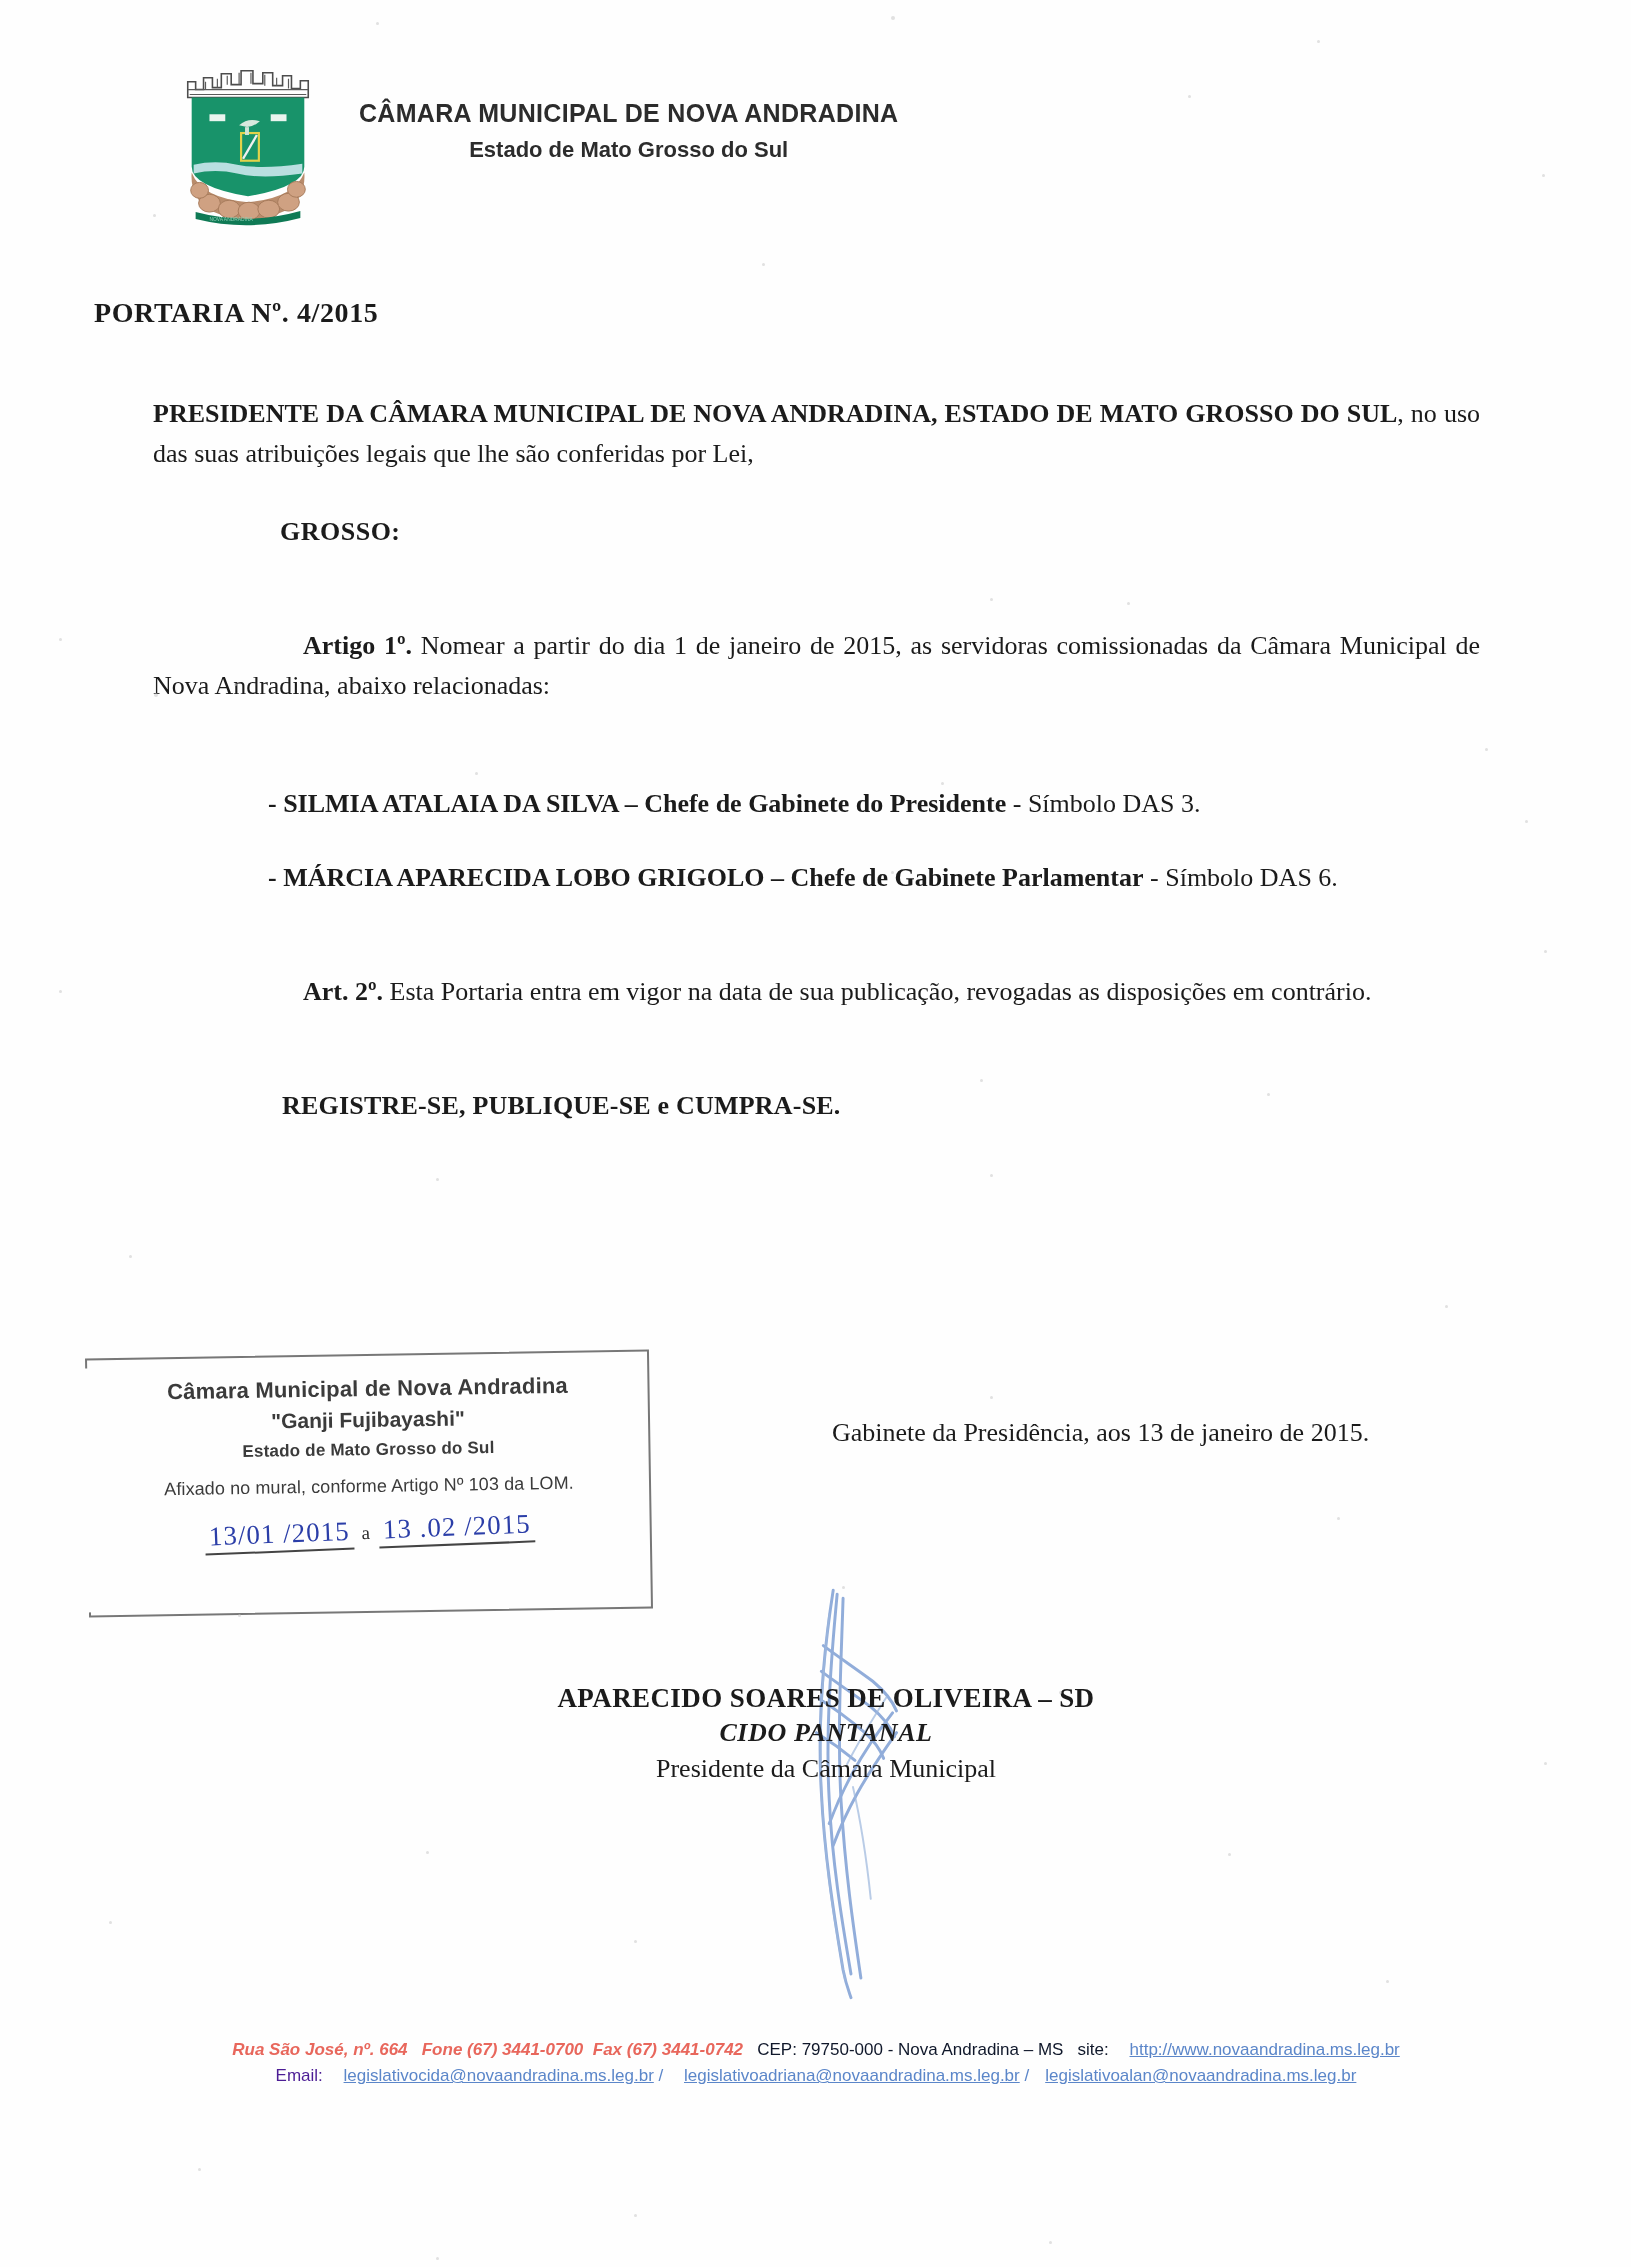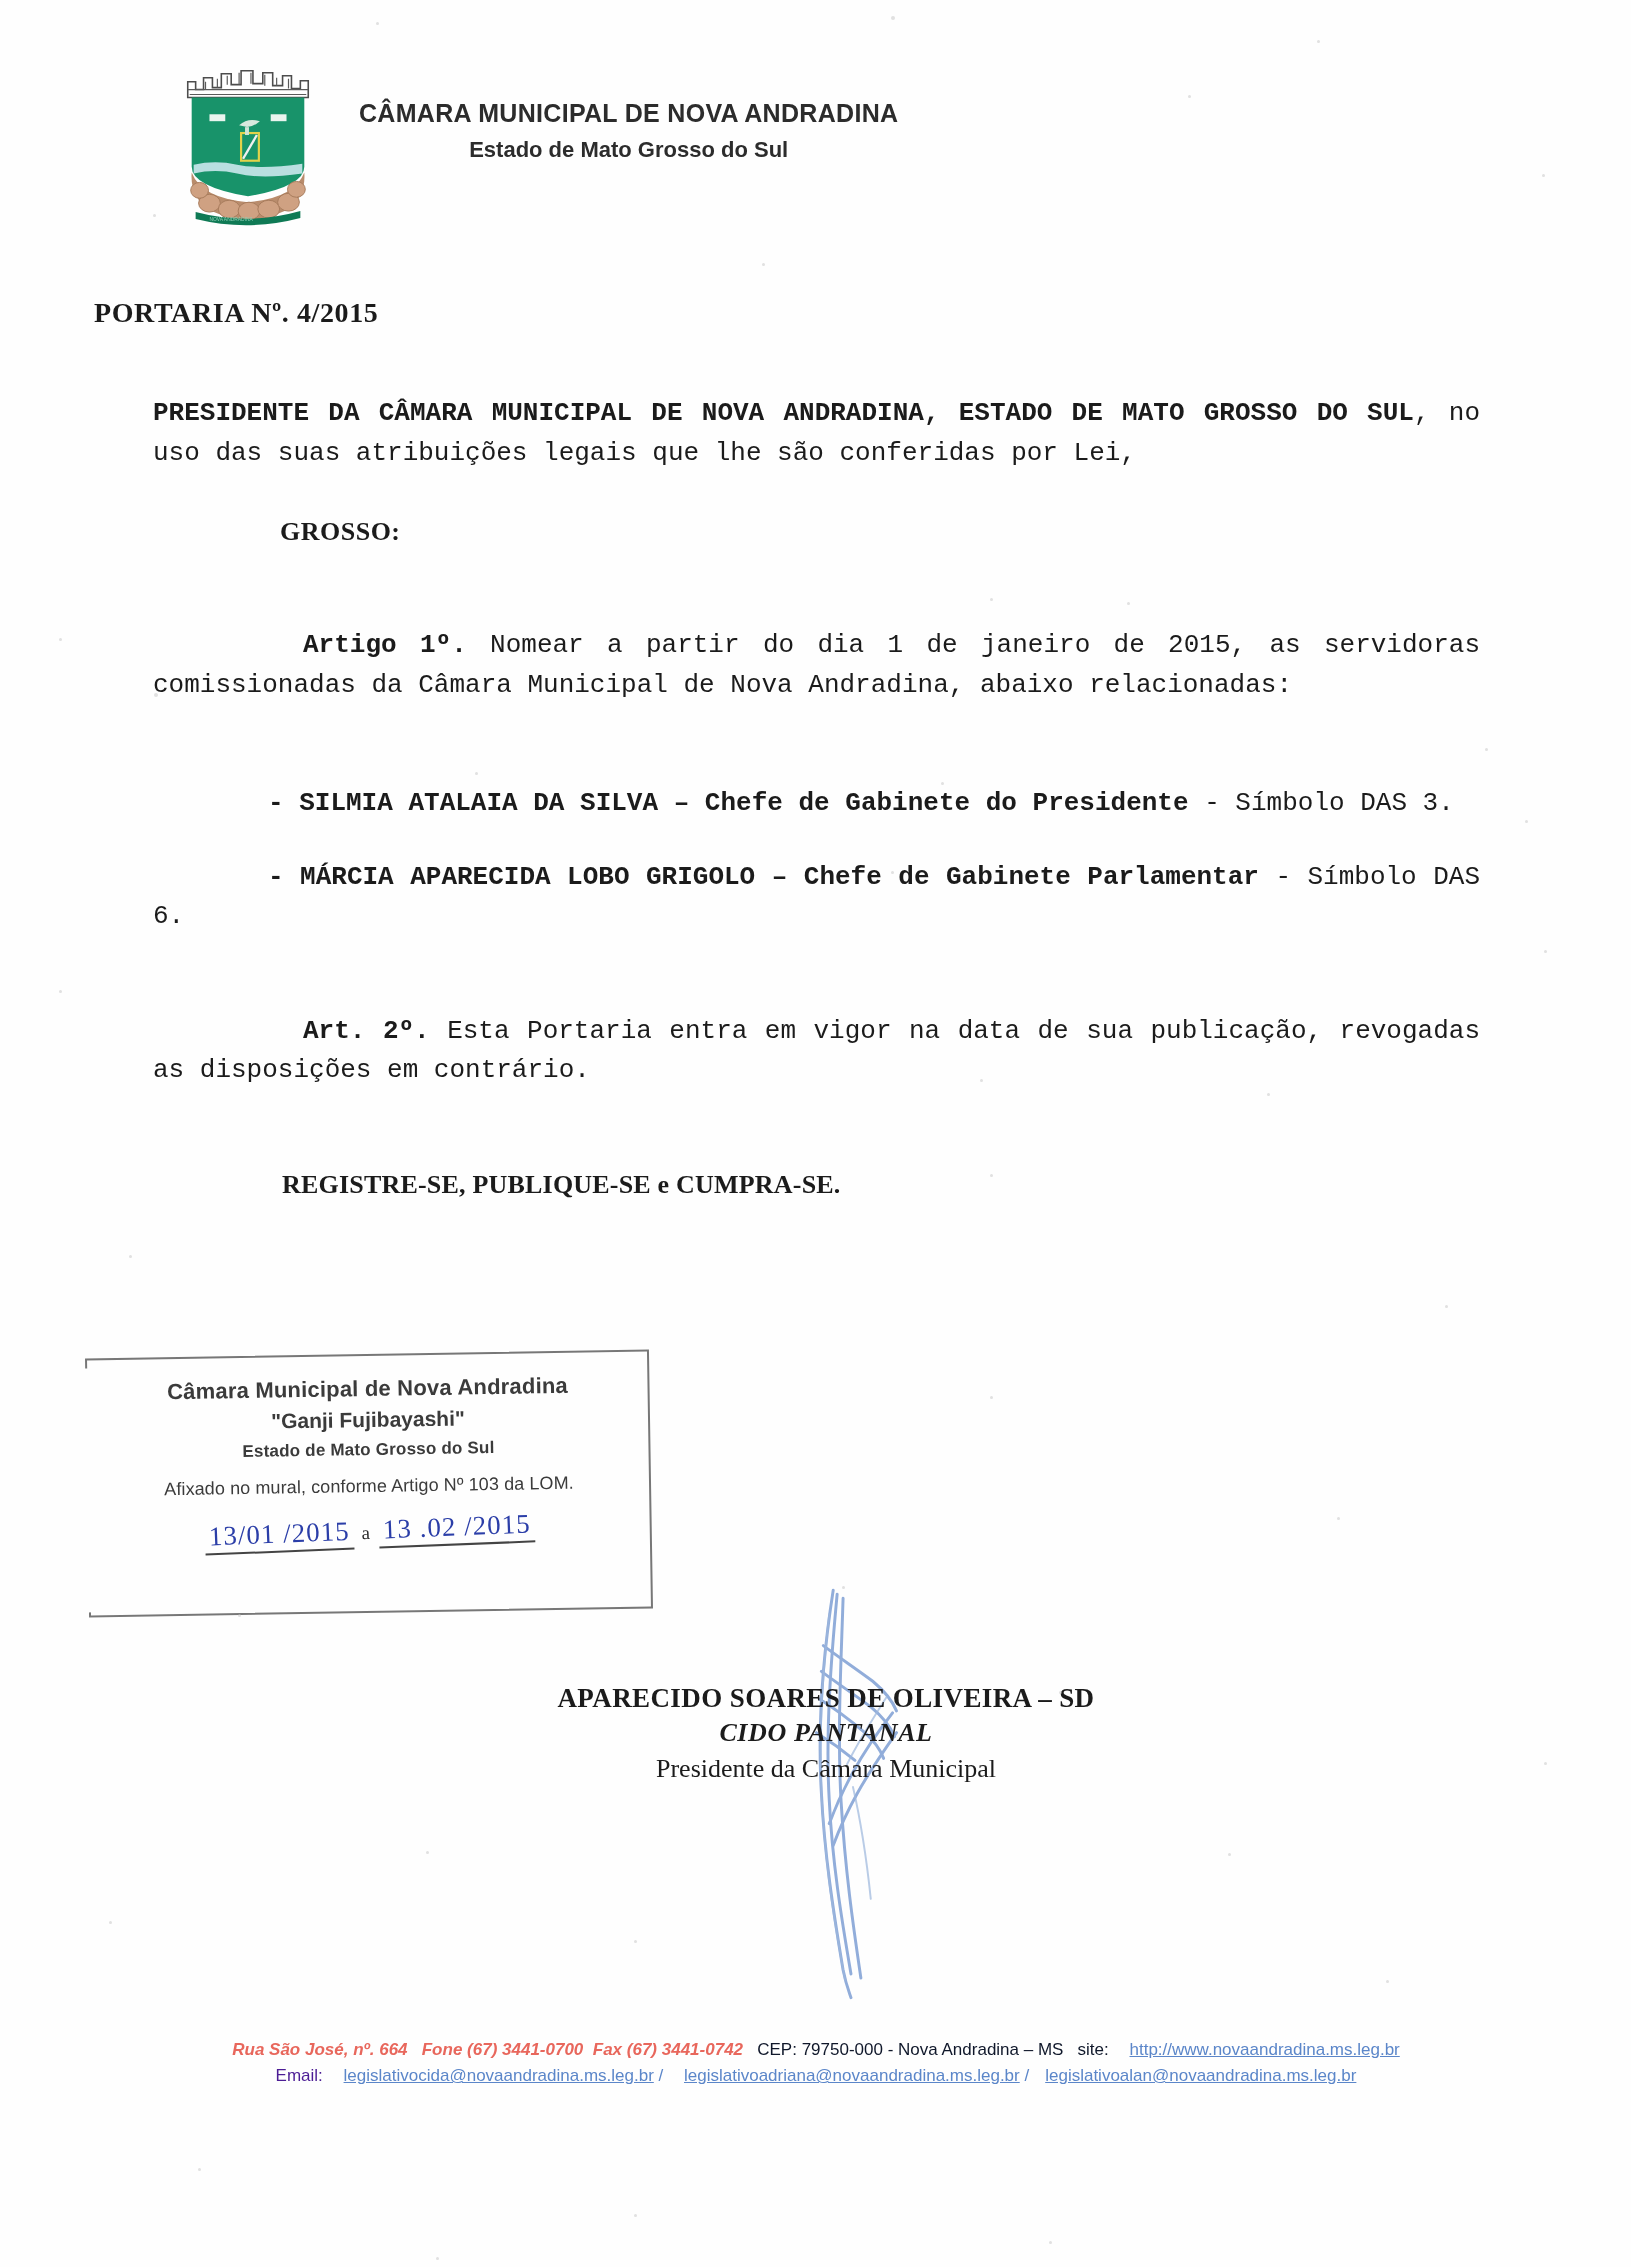--- a/index.html
+++ b/index.html
@@ -80,21 +80,20 @@
     font-weight: bold;
     letter-spacing: 0.6px;
     margin-left: -59px;
   }
   p.para {
     font-size: 26px;
     line-height: 1.52;
     text-align: justify;
     text-justify: inter-word;
     margin: 0;
-    font-family: Liberation Mono, monospace;
   }
   .b { font-weight: bold; }
   .indent-lg { text-indent: 150px; }
 
   .gap-1 { height: 65px; }
   .gap-2 { height: 44px; }
   .gap-3 { height: 79px; }
   .gap-4 { height: 34px; }
   .gap-5 { height: 75px; }
 
@@ -317,20 +316,21 @@
       <div class="st-l1">Câmara Municipal de Nova Andradina</div>
       <div class="st-l2">"Ganji Fujibayashi"</div>
       <div class="st-l3">Estado de Mato Grosso do Sul</div>
       <div class="st-l4">Afixado no mural, conforme Artigo Nº 103 da LOM.</div>
       <div class="st-dates">
         <u>13/01 /2015</u><span class="st-sep">a</span><u>13 .02 /2015</u>
       </div>
     </div>
   </div>
 
+  <div class="gab-date">Gabinete da Presidência, aos 13 de janeiro de 2015.</div>
 
   <svg class="signature-svg" width="178" height="416" viewBox="0 0 180 420" xmlns="http://www.w3.org/2000/svg">
     <g fill="none" stroke="#7f9fd4" stroke-width="3" stroke-linecap="round" opacity=".85">
       <path d="M72 6 C62 70 56 140 60 210 C63 272 72 330 82 390 C85 405 88 412 90 418"></path>
       <path d="M76 10 C70 74 64 150 68 218 C71 280 80 336 90 394"></path>
       <path d="M82 14 C80 80 76 150 80 220 C84 288 92 344 100 398"></path>
       <path d="M62 62 C78 74 96 86 112 98 C124 108 132 118 136 128"></path>
       <path d="M60 88 C76 100 94 112 110 124 C122 134 130 144 134 154"></path>
       <path d="M58 116 C74 126 90 138 104 150 C114 159 120 168 123 176"></path>
       <path d="M132 130 C118 148 104 168 92 190 C82 208 74 226 68 242"></path>

